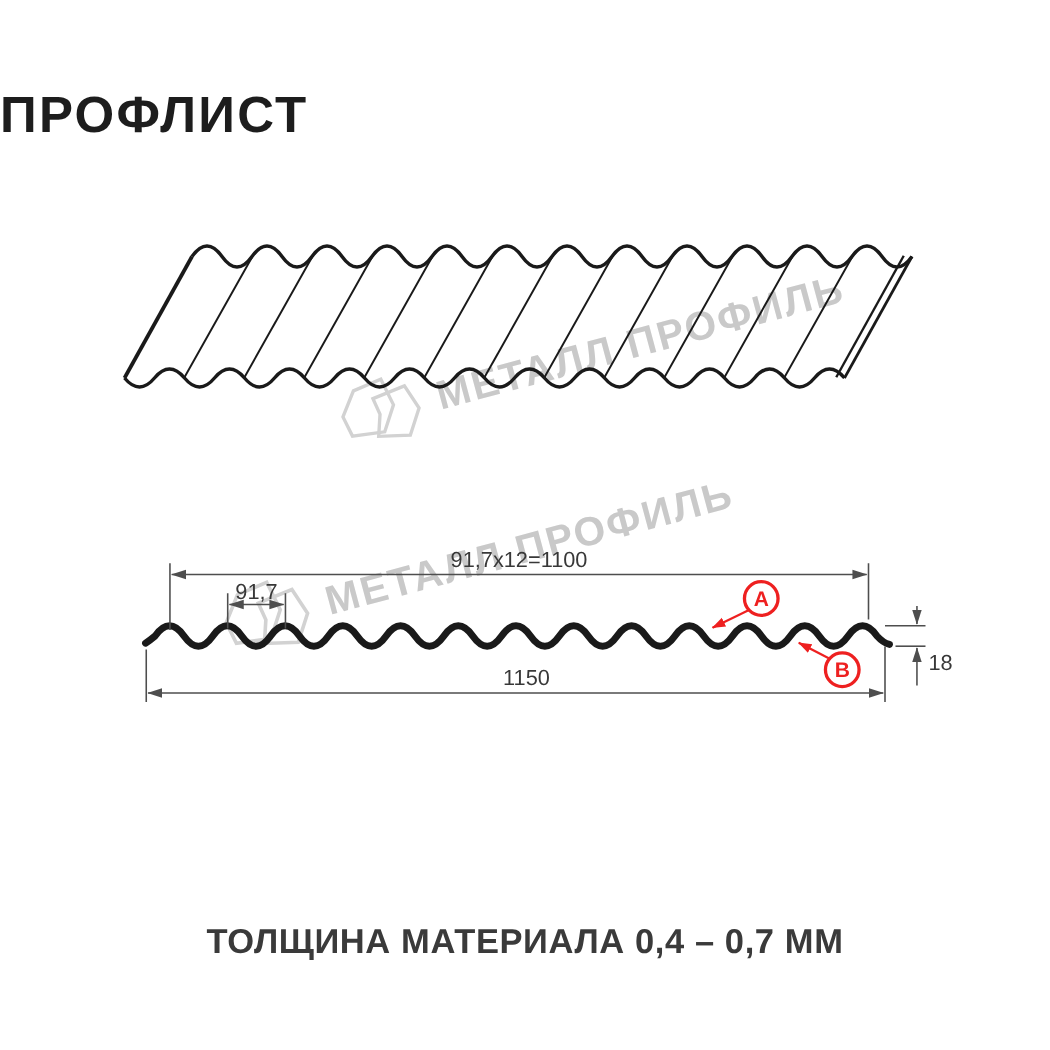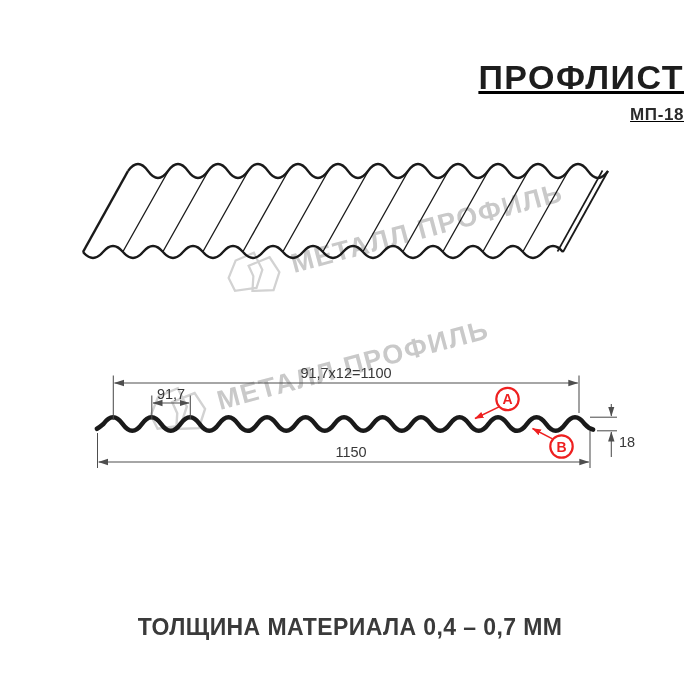--- a/index.html
+++ b/index.html
@@ -1,18 +1,18 @@
 <!DOCTYPE html>
 <html><head>
 <meta charset="utf-8">
 <style>
   html,body{margin:0;padding:0;background:#fff;}
   .page{position:relative;width:700px;height:700px;background:#ffffff;overflow:hidden;
         font-family:"Liberation Sans",sans-serif;}
-  .hdr{position:absolute;top:58px;left:0;right:16px;text-align:right;z-index:3;text-decoration:underline;}
+  .hdr{position:absolute;top:58px;left:0;right:0;text-align:left;z-index:3;}
   .hdr h1{margin:0;font-size:34px;font-weight:800;letter-spacing:1.5px;color:#1d1d1d;}
   .hdr .sub{margin-top:8px;font-size:17px;font-weight:700;letter-spacing:.6px;color:#2b2b2b;}
   .footer{position:absolute;top:614px;left:0;right:0;text-align:center;
           font-size:23px;font-weight:700;letter-spacing:.4px;color:#3a3a3a;z-index:3;}
   .wm{position:absolute;display:flex;align-items:center;gap:10px;
       transform:rotate(-15deg);transform-origin:left center;z-index:1;
       color:#c9c9c9;font-weight:700;font-size:27px;letter-spacing:1.5px;white-space:nowrap;}
   .wm svg{flex:0 0 auto;display:block;}
   .wm1{left:226px;top:258px;}
   .wm2{left:148px;top:394px;}
@@ -25,21 +25,20 @@
         font-family:"Liberation Sans",sans-serif;}
   .logo{stroke:#d2d2d2;stroke-width:2.4;fill:none;stroke-linejoin:miter;}
 </style>
 </head>
 <body>
 
 <div class="page">
 
   <div class="hdr">
     <h1>ПРОФЛИСТ</h1>
-    <div class="sub">МП-18</div>
   </div>
 
   <div class="wm wm1">
     <svg width="58" height="49" viewBox="0 0 62 52">
       <path class="logo" d="M4 22 L16 6 L37 3 L41 23 L30 40 L7 37 Z"></path>
       <path class="logo" d="M28 15 L52 12 L58 30 L47 47 L25 42 L30 27 Z"></path>
     </svg>
     <span>МЕТАЛЛ ПРОФИЛЬ</span>
   </div>
 

